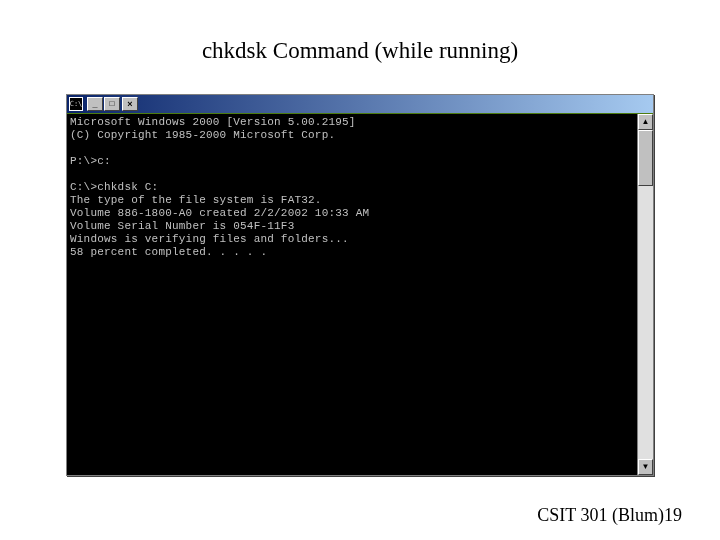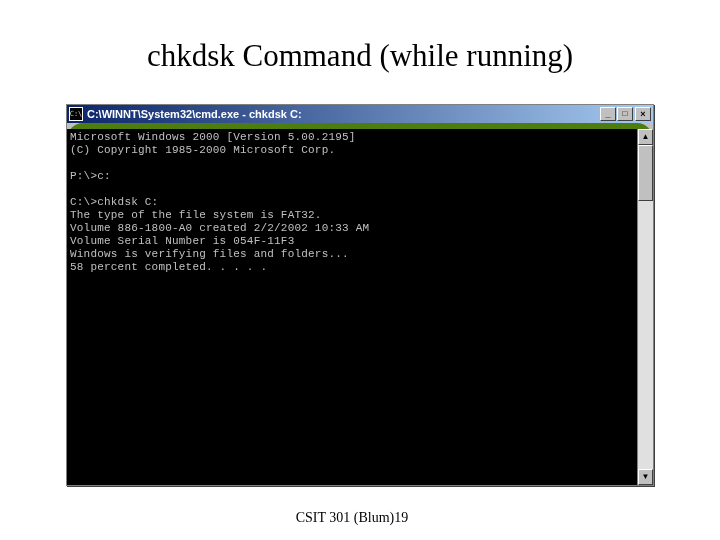--- a/index.html
+++ b/index.html
@@ -5,21 +5,21 @@
   * { box-sizing: border-box; margin: 0; padding: 0; }
   body {
     width: 720px;
     height: 540px;
     background: #ffffff;
     font-family: "Times New Roman", serif;
     position: relative;
     overflow: hidden;
   }
   .slide-title {
-    font-size: 31px;
+    font-size: 23px;
     text-align: center;
     padding-top: 38px;
     padding-bottom: 18px;
     color: #000;
     font-weight: normal;
   }
   .cmd-window {
     margin: 12px auto 0 auto;
     width: 588px;
     border: 1px solid #808080;
@@ -80,22 +80,21 @@
   }
   .tb-btn.max {
     font-size: 8px;
   }
   .tb-btn.close {
     margin-left: 1px;
   }
   .client-area {
     display: flex;
     height: 362px;
-    border-top: 6px solid #4d7c0f;
-    border-radius: 16px;
+    border-top: 1px solid #4d7c0f;
   }
   .terminal {
     flex: 1;
     background: #000;
     color: #c0c0c0;
     font-family: "Lucida Console", "Courier New", monospace;
     font-size: 11px;
     line-height: 13px;
     padding: 2px 3px;
     white-space: pre;
@@ -135,38 +134,37 @@
     background: #c0c0c0;
     border-top: 1px solid #fff;
     border-left: 1px solid #fff;
     border-right: 1px solid #404040;
     border-bottom: 1px solid #404040;
   }
   .footer {
     position: absolute;
     bottom: 14px;
     left: 38px;
-    right: 54px;
+    right: 38px;
     display: flex;
-    justify-content: center;
-    font-size: 14px;
+    justify-content: flex-end;
+    font-size: 18px;
     color: #000;
   }
 </style>
 </head>
 <body>
 
 <div class="slide-title">chkdsk Command (while running)</div>
 
 <div class="cmd-window">
   <div class="titlebar">
     <div class="titlebar-icon">
       <span class="titlebar-icon-inner">C:\</span>
     </div>
-    <div class="titlebar-text">C:\WINNT\System32\cmd.exe - chkdsk C:</div>
     <div class="titlebar-buttons">
       <div class="tb-btn">_</div>
       <div class="tb-btn max">□</div>
       <div class="tb-btn close">×</div>
     </div>
   </div>
   <div class="client-area">
     <div class="terminal" id="terminal">Microsoft Windows 2000 [Version 5.00.2195]
 (C) Copyright 1985-2000 Microsoft Corp.
 

